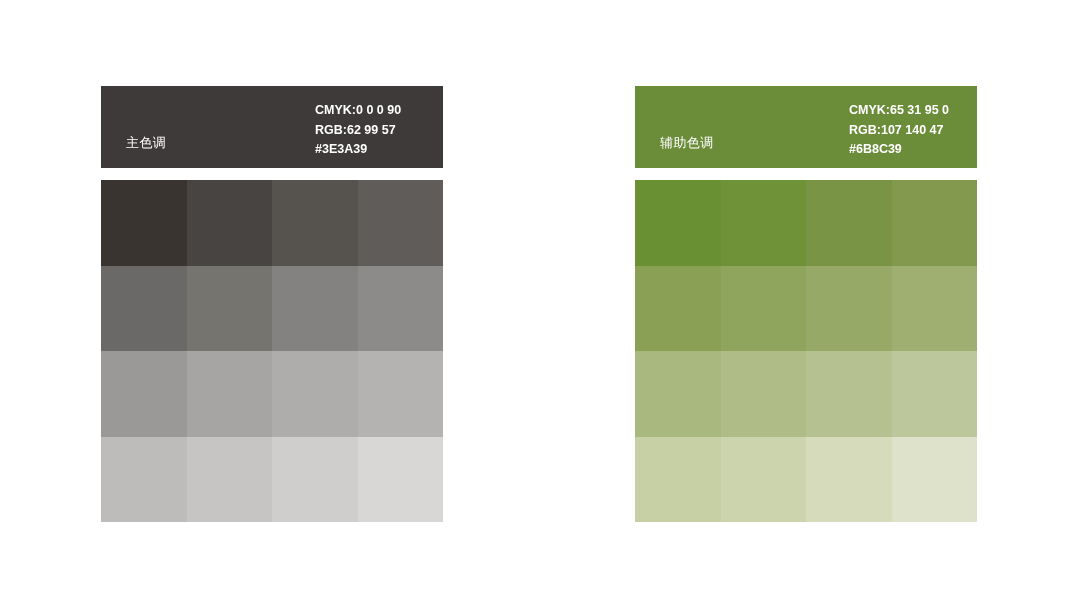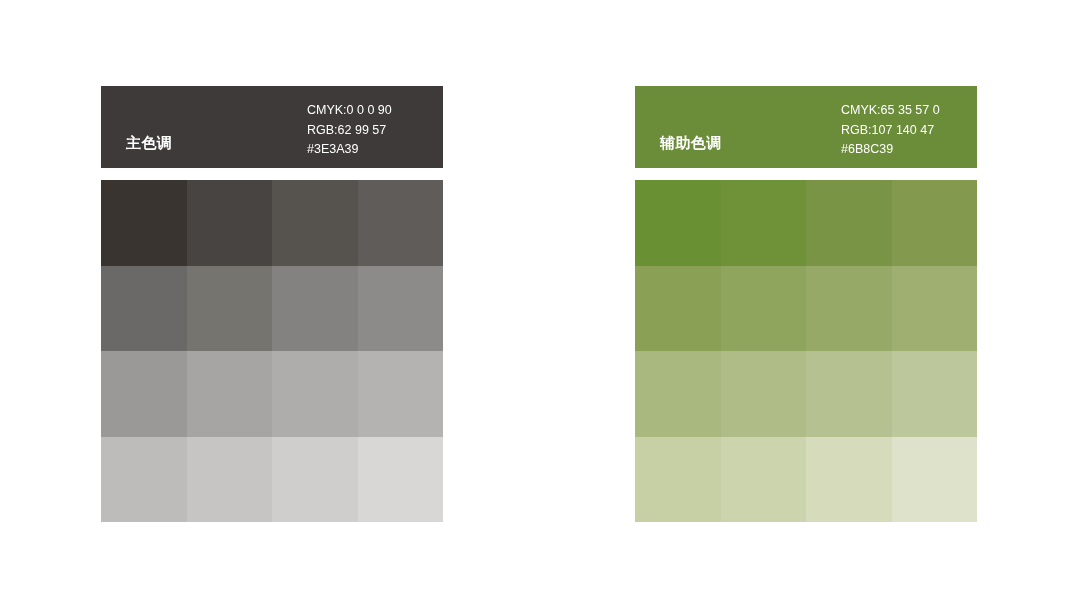--- a/index.html
+++ b/index.html
@@ -35,36 +35,36 @@
     position: relative;
     width: 342px;
     height: 82px;
     box-sizing: border-box;
   }
 
   .panel-header-name {
     position: absolute;
     left: 25px;
     top: 50px;
-    font-size: 15px;
+    font-size: 13px;
     color: #ffffff;
     letter-spacing: 0.4px;
     line-height: 14px;
     white-space: nowrap;
-    font-weight: bold;
   }
 
   .panel-header-specs {
     position: absolute;
-    left: 206px;
+    left: 214px;
     top: 15px;
     color: #ffffff;
     font-size: 12.5px;
     line-height: 19.5px;
     white-space: nowrap;
+    font-weight: bold;
   }
   .panel-header-specs div { white-space: nowrap; }
 
   .swatch-grid {
     position: absolute;
     top: 94px;
     left: 0;
     width: 342px;
     height: 342px;
     display: grid;
@@ -108,21 +108,21 @@
         <div class="swatch-cell" style="background: rgb(198, 197, 195);"></div>
         <div class="swatch-cell" style="background: rgb(207, 206, 204);"></div>
         <div class="swatch-cell" style="background: rgb(216, 215, 213);"></div>
       </div>
   </div>
 
   <div class="palette-panel panel-secondary">
     <div class="panel-header" style="background: rgb(107, 140, 57);">
       <div class="panel-header-name">辅助色调</div>
       <div class="panel-header-specs">
-        <div>CMYK:65 35 57 0</div>
+        <div>CMYK:65 31 95 0</div>
         <div>RGB:107 140 47</div>
         <div>#6B8C39</div>
       </div>
     </div>
     <div class="swatch-grid">
         <div class="swatch-cell" style="background: rgb(105, 144, 51);"></div>
         <div class="swatch-cell" style="background: rgb(111, 146, 57);"></div>
         <div class="swatch-cell" style="background: rgb(120, 148, 68);"></div>
         <div class="swatch-cell" style="background: rgb(130, 153, 78);"></div>
         <div class="swatch-cell" style="background: rgb(138, 160, 85);"></div>

